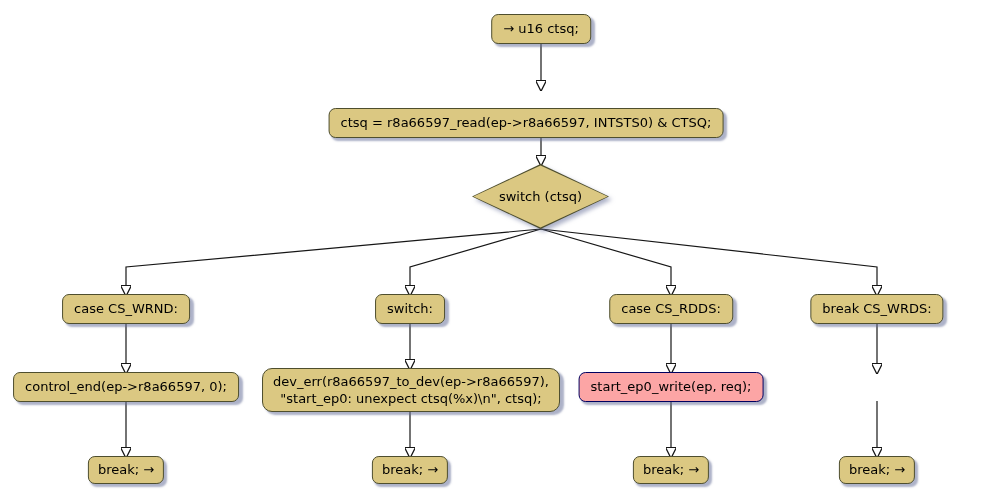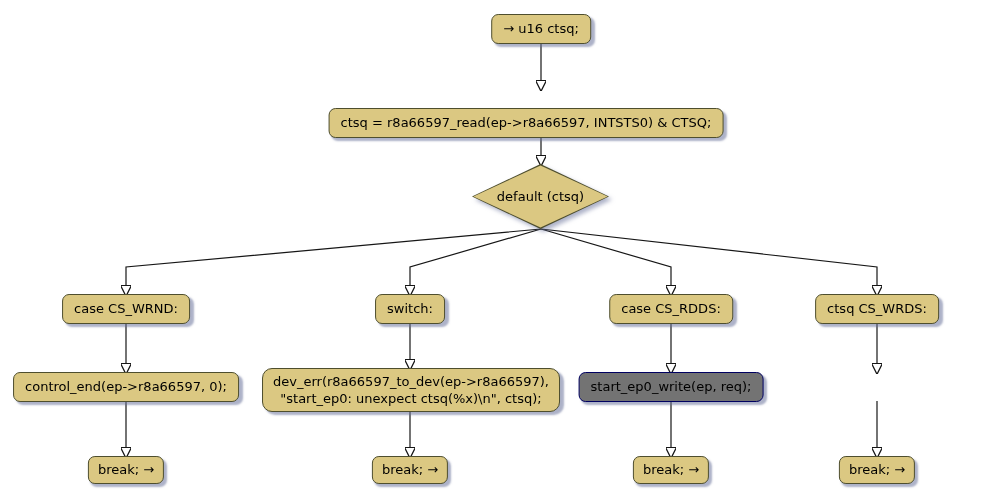--- a/index.html
+++ b/index.html
@@ -32,21 +32,21 @@
     padding: 5px 11px;
     white-space: nowrap;
     line-height: 18px;
     text-align: center;
     box-shadow: 3px 3px 2px rgba(105,115,155,0.55);
     z-index: 2;
   }
   .node.multiline { line-height: 17px; padding: 4px 10px; }
   .node.small { padding: 4px 9px; line-height: 18px; }
   .node.highlight {
-    background: #737373;
+    background: #fca5a5;
     border-color: #000060;
   }
   .diamond-wrap {
     position: absolute;
     left: 472px; top: 164px;
     width: 137px; height: 65px;
     z-index: 2;
     filter: drop-shadow(3px 3px 2px rgba(105,115,155,0.55));
   }
   .diamond-outer, .diamond-inner {
@@ -96,34 +96,34 @@
   </div>
 
   <div class="node" style="left:526px; top:89px;margin-top:19px;">
     <span>ctsq = r8a66597_read(ep-&gt;r8a66597, INTSTS0) &amp; CTSQ;</span>
   </div>
 
   <div class="diamond-wrap">
     <div class="diamond-outer">
       <div class="diamond-inner"></div>
     </div>
-    <span class="diamond-label">default (ctsq)</span>
+    <span class="diamond-label">switch (ctsq)</span>
   </div>
 
   <div class="node" style="left:126px; top:294px;">
     <span>case CS_WRND:</span>
   </div>
   <div class="node" style="left:410px; top:294px;">
     <span>switch:</span>
   </div>
   <div class="node" style="left:671px; top:294px;">
     <span>case CS_RDDS:</span>
   </div>
   <div class="node" style="left:877px; top:294px;">
-    <span>ctsq CS_WRDS:</span>
+    <span>break CS_WRDS:</span>
   </div>
 
   <div class="node" style="left:126px; top:372px;">
     <span>control_end(ep-&gt;r8a66597, 0);</span>
   </div>
 
   <div class="node multiline" style="left:411px; top:368px;border-radius:10px;">
     <div>dev_err(r8a66597_to_dev(ep-&gt;r8a66597),</div>
     <div>"start_ep0: unexpect ctsq(%x)\n", ctsq);</div>
   </div>

